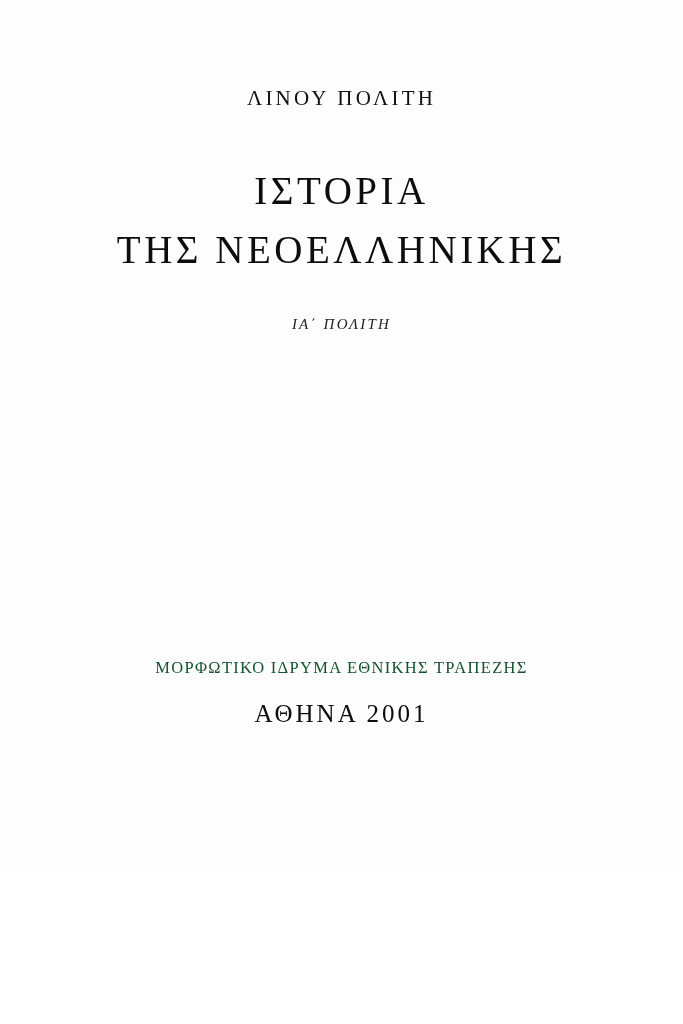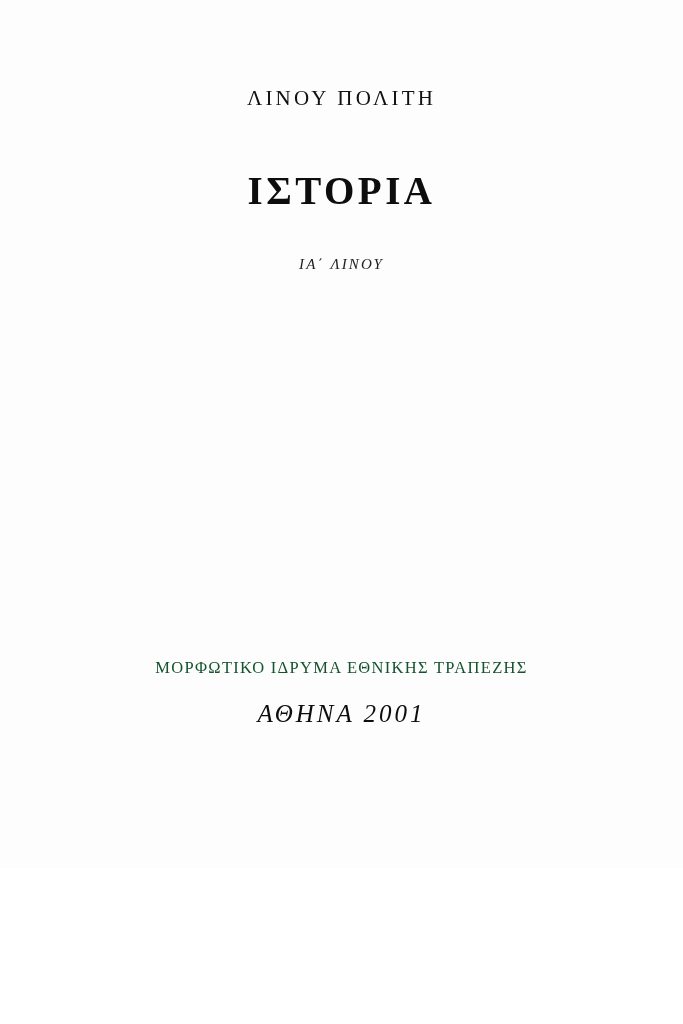--- a/index.html
+++ b/index.html
@@ -33,21 +33,21 @@
   }
   .title-block {
     margin-top: 50px;
     text-align: center;
     width: 100%;
   }
   .title-line {
     font-size: 39px;
     letter-spacing: 3.5px;
     line-height: 1.52;
-    font-weight: 700;
+    font-weight: 400;
     color: #0d0d0d;
     white-space: nowrap;
   }
   .edition {
     margin-top: 36px;
     font-size: 15px;
     font-style: italic;
     letter-spacing: 2.2px;
     color: #222;
     text-align: center;
@@ -61,35 +61,35 @@
     text-align: center;
     color: #14532d;
   }
   .place-year {
     margin-top: 22px;
     margin-bottom: 140px;
     font-size: 25px;
     letter-spacing: 3px;
     text-align: center;
     color: #0d0d0d;
-    font-style: italic;
   }
 </style>
 </head>
 <body>
 
 <div class="page">
 
   <div class="author">ΛΙΝΟΥ ΠΟΛΙΤΗ</div>
 
   <div class="title-block">
     <div class="title-line">ΙΣΤΟΡΙΑ</div>
+    <div class="title-line">ΤΗΣ ΝΕΟΕΛΛΗΝΙΚΗΣ</div>
   </div>
 
-  <div class="edition">ΙΑ΄ ΛΙΝΟΥ</div>
+  <div class="edition">ΙΑ΄ ΠΟΛΙΤΗ</div>
 
   <div class="spacer"></div>
 
   <div class="publisher">ΜΟΡΦΩΤΙΚΟ ΙΔΡΥΜΑ ΕΘΝΙΚΗΣ ΤΡΑΠΕΖΗΣ</div>
 
   <div class="place-year">ΑΘΗΝΑ 2001</div>
 
 </div>
 
 </body></html>

